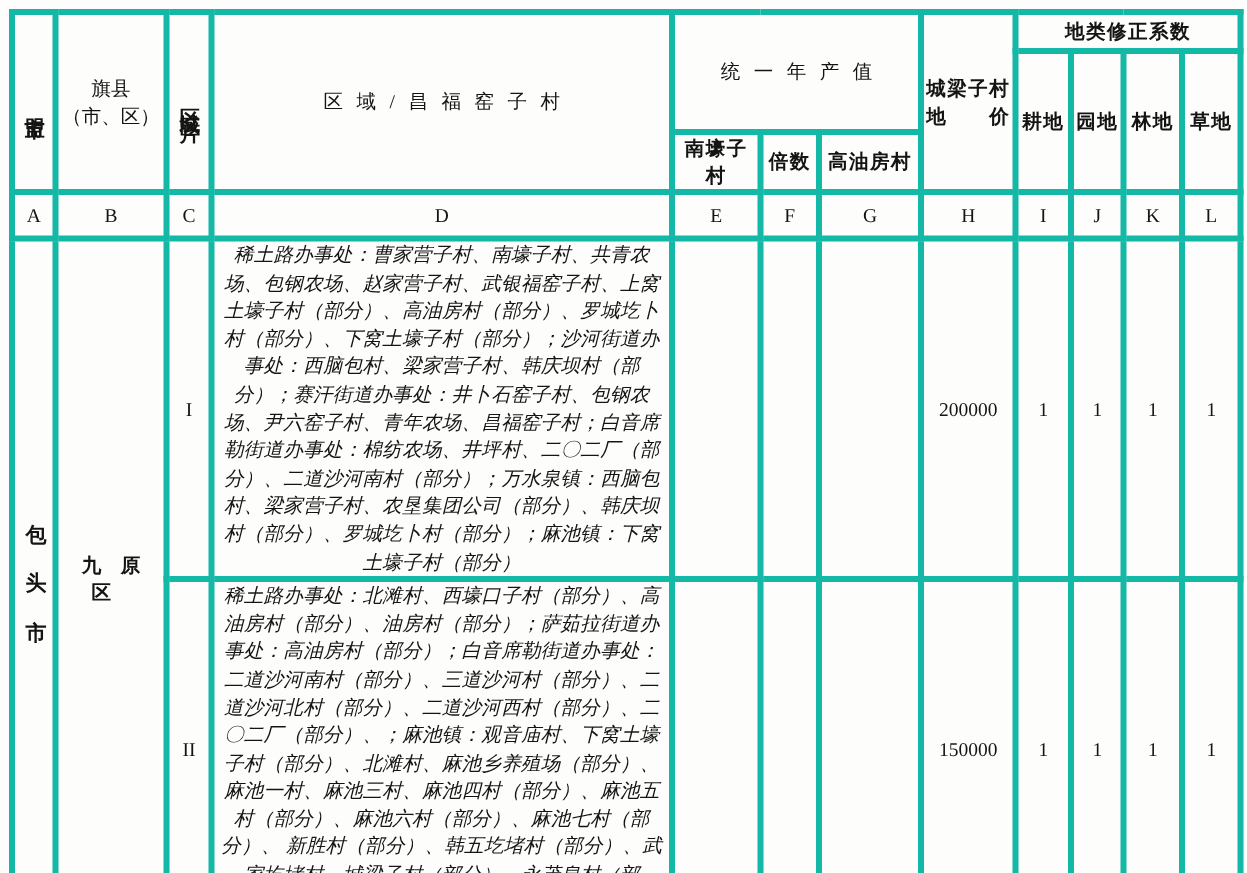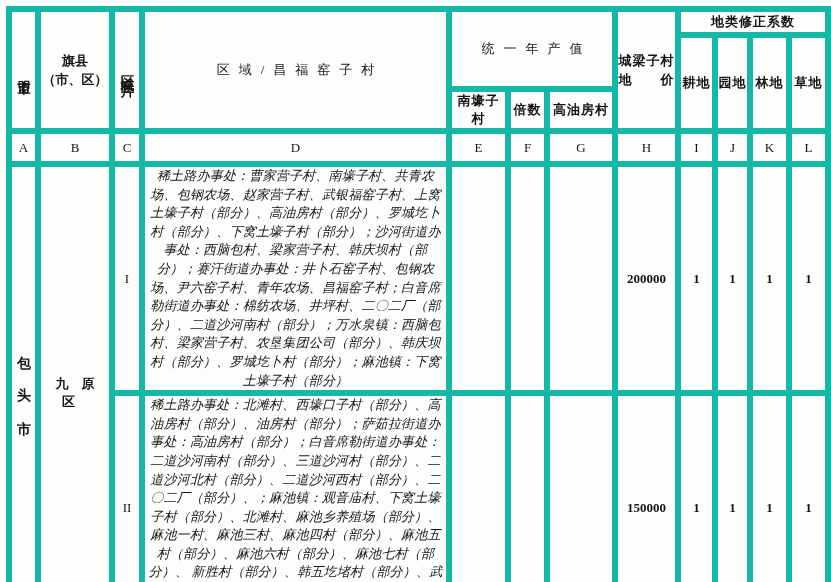--- a/index.html
+++ b/index.html
@@ -20,42 +20,42 @@
     position: absolute;
     left: 6px;
     top: 6px;
     width: 819px;
     border-collapse: collapse;
     table-layout: fixed;
     border: 2px solid #1c1c1c;
     background: #fdfdfb;
   }
   table.doc td {
-    border: 6px solid #14b8a6;
+    border: 4px solid #14b8a6;
     vertical-align: middle;
     text-align: center;
     padding: 0;
     overflow: hidden;
     font-size: 13px;
     color: #141414;
   }
   
   td.hdr {
     font-weight: bold;
     font-size: 13px;
     letter-spacing: 1px;
   }
   td.hdr-wide {
     font-weight: normal;
     font-size: 13.5px;
     letter-spacing: 9px;
     text-indent: 9px;
   }
   td.hdr-county {
-    font-weight: bold;
+    font-weight: normal;
     font-size: 13px;
     line-height: 19px;
   }
   
   .vert {
     writing-mode: vertical-rl;
     text-orientation: upright;
     margin: 0 auto;
     font-weight: bold;
     font-size: 13.5px;
@@ -82,21 +82,21 @@
     vertical-align: middle;
     padding: 4px 7px;
     font-size: 11.8px;
     line-height: 18.6px;
     letter-spacing: 0.2px;
     font-weight: normal;
     font-style: italic;
   }
   td.num-cell {
     font-size: 13.5px;
-    font-weight: bold;
+    font-weight: normal;
   }
   .two-line div { line-height: 19px; }
   
   tr.r-top    { height: 26px; }
   tr.r-sub1   { height: 54px; }
   tr.r-sub2   { height: 31px; }
   tr.r-letter { height: 27px; }
   tr.r-zone1  { height: 220px; }
   tr.r-zone2  { height: 212px; }
 </style>

